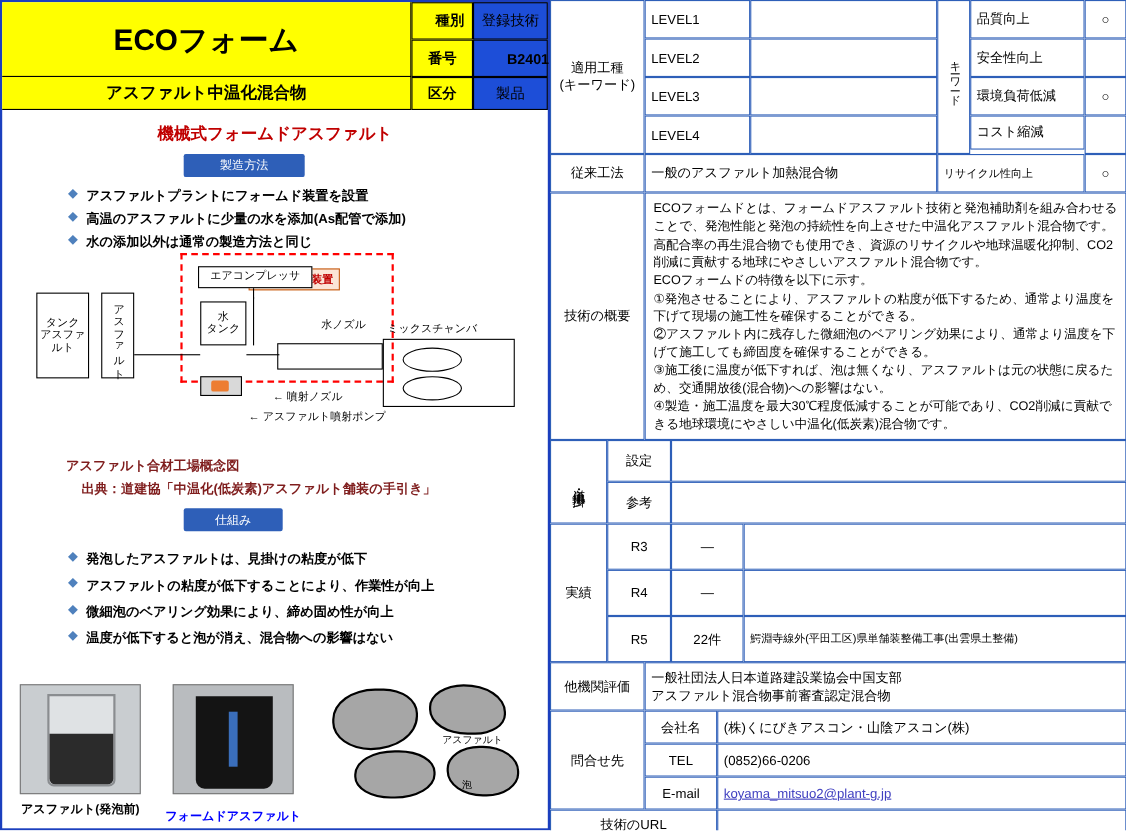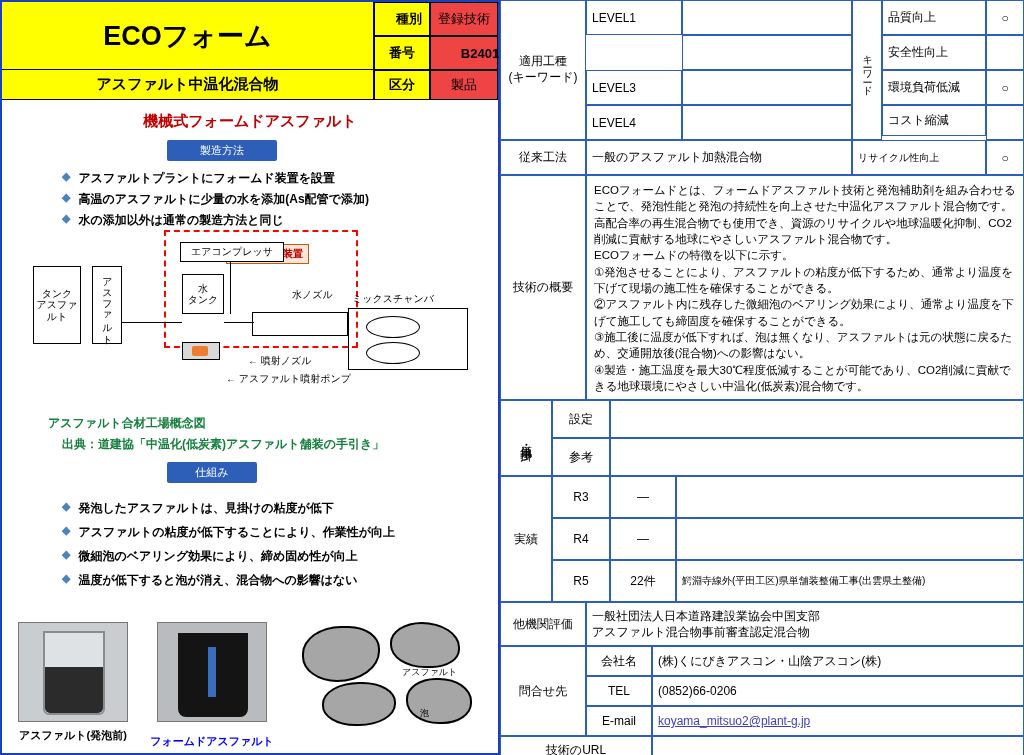--- a/index.html
+++ b/index.html
@@ -42,21 +42,21 @@
     border-bottom: 1px solid #000;
     border-right: 1px solid #000;
     display: flex; align-items: center; justify-content: center;
     font-size: 15px; font-weight: bold; color: #000;
   }
   .meta-cell {
     position: absolute;
     border: 1px solid #000;
     display: flex; align-items: center; justify-content: center;
     font-size: 13px;
-    background: #ef4444;
+    background: #1d4ed8;
   }
   .meta-lbl { background: #ffff00; font-weight: bold; }
 
   .sect-title {
     position: absolute;
     width: 100%;
     text-align: center;
     font-size: 15px;
     font-weight: bold;
     color: #c00000;
@@ -82,22 +82,23 @@
   .bullet-row .dia {
     color: #4f81bd;
     margin-right: 8px;
     font-size: 11px;
     line-height: 1.25;
   }
   .cap {
     position: absolute;
     font-size: 12px;
     font-weight: bold;
-    color: #15803d;
+    color: #7f1d1d;
     white-space: nowrap;
+    margin-left: 12px;
   }
 
   
   #diagram {
     position: absolute;
     left: 28px; top: 228px;
     width: 450px; height: 170px;
   }
   .dash-box {
     position: absolute;
@@ -291,20 +292,21 @@
 
   </div>
 
   <div id="right">
 
     <div class="rc lblcell" style="left:0px; top:0px; width:86px; height:140px; white-space:pre-line; line-height:1.3;">適用工種
 (キーワード)</div>
 
     <div class="rc" style="left:86px; top:0px; width:96px; height:35px;">LEVEL1</div>
     <div class="rc" style="left:182px; top:0px; width:170px; height:35px;"></div>
+    <div class="rc" style="left:86px; top:35px; width:96px; height:35px;">LEVEL2</div>
     <div class="rc" style="left:182px; top:35px; width:170px; height:35px;"></div>
     <div class="rc" style="left:86px; top:70px; width:96px; height:35px;">LEVEL3</div>
     <div class="rc" style="left:182px; top:70px; width:170px; height:35px;"></div>
     <div class="rc" style="left:86px; top:105px; width:96px; height:35px;">LEVEL4</div>
     <div class="rc" style="left:182px; top:105px; width:170px; height:35px;"></div>
 
     <div class="rc lblcell" style="left:352px; top:0px; width:30px; height:140px;">
       <span class="vtext small">キーワード</span>
     </div>
 

